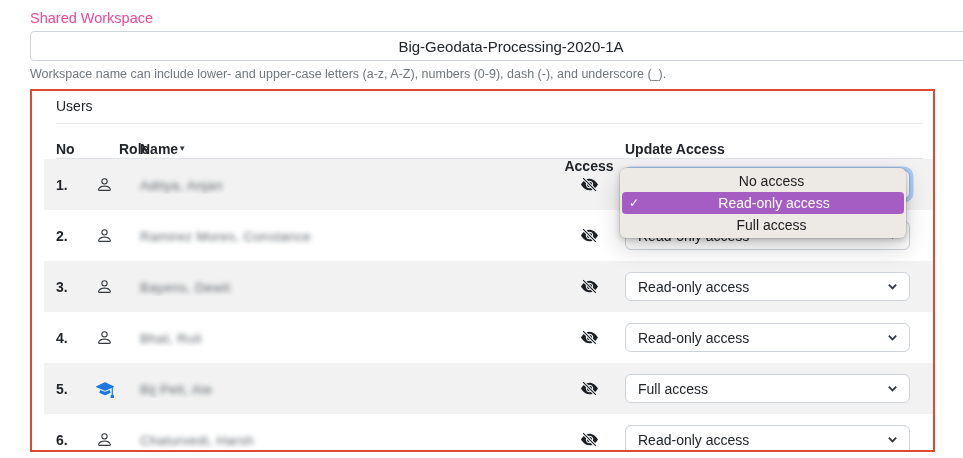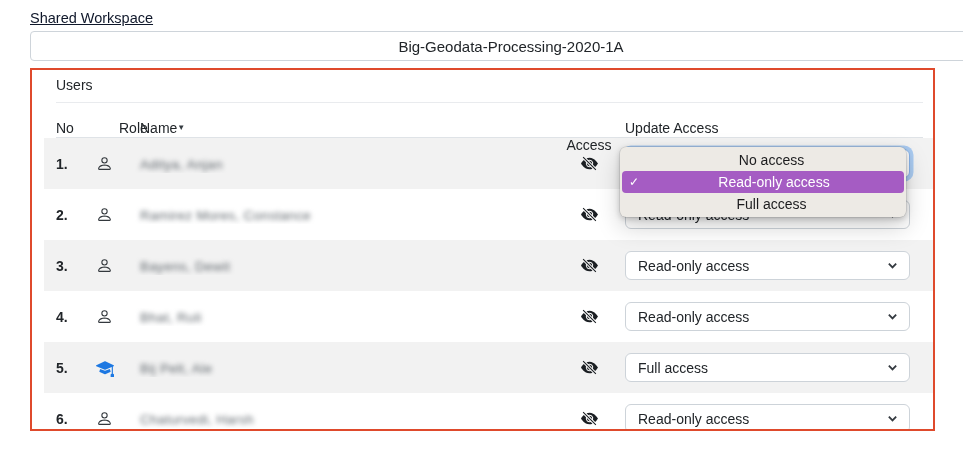--- a/index.html
+++ b/index.html
@@ -3,41 +3,41 @@
 <meta charset="utf-8">
 <style>
   html,body{margin:0;padding:0;background:#fff;}
   body{
     width:963px;height:458px;overflow:hidden;
     font-family:"Liberation Sans",sans-serif;color:#212529;
     -webkit-font-smoothing:antialiased;
   }
   .page{padding:8px 0 0 30px;}
 
-  .field-label{font-size:14.5px;line-height:20px;color:#0f172a;text-decoration:underline;}
+  .field-label{font-size:14.5px;line-height:20px;color:#ec4899;}
   .name-input{
     box-sizing:border-box;width:962px;height:30px;margin-top:3px;
     border:1px solid #ced4da;border-radius:4px;padding:0 12px;
     font-family:"Liberation Sans",sans-serif;font-size:15px;color:#212529;
     outline:none;display:block;background:#fff;text-align:center;
   }
   .help-text{font-size:12.5px;line-height:15px;color:#6e767d;margin-top:6px;}
 
   .users-fieldset{
     box-sizing:border-box;position:relative;margin-top:7px;
     width:905px;height:363px;overflow:hidden;
     border:2px solid #df4a2c;background:#fff;
     padding:7px 10px 0 24px;
   }
   .section-title{font-size:14px;line-height:16px;color:#212529;}
   .divider{border-top:1px solid #e9ebee;margin-top:9px;}
   .divider.strong{border-top:1px solid #dfe3e7;margin-top:0;}
 
   .grid-cols{display:grid;grid-template-columns:32px 42px 1fr 72px 298px;align-items:center;}
-  .thead{height:34px;font-size:14px;font-weight:normal;color:#212529;}
+  .thead{height:34px;font-size:14px;font-weight:bold;color:#212529;}
   .th-role{padding-left:8px;margin-left:23px;}
   .th-name{padding-left:10px;display:flex;align-items:center;cursor:pointer;}
   .sort-caret{font-size:8px;color:#343a40;line-height:8px;}
   .th-access{text-align:center;margin-top:34px;}
 
   .row{
     height:51px;margin:0 -10px 0 -12px;padding:0 10px 0 12px;
   }
   .row.striped{background:#f2f2f2;}
   .cell-no{font-size:14px;font-weight:bold;}
@@ -77,20 +77,21 @@
     position:absolute;left:7px;top:0;font-size:12px;color:#fff;
   }
 </style>
 </head>
 <body>
 
 <div class="page">
 
   <div class="field-label">Shared Workspace</div>
   <input class="name-input" type="text" value="Big-Geodata-Processing-2020-1A" style="">
+  <div class="help-text">Workspace name can include lower- and upper-case letters (a-z, A-Z), numbers (0-9), dash (-), and underscore (_).</div>
 
   <div class="users-fieldset">
     <div class="section-title">Users</div>
     <div class="divider"></div>
 
     <div class="thead grid-cols">
       <div class="th-no">No</div>
       <div class="th-role">Role</div>
       <div class="th-name">
         <span>Name</span>

